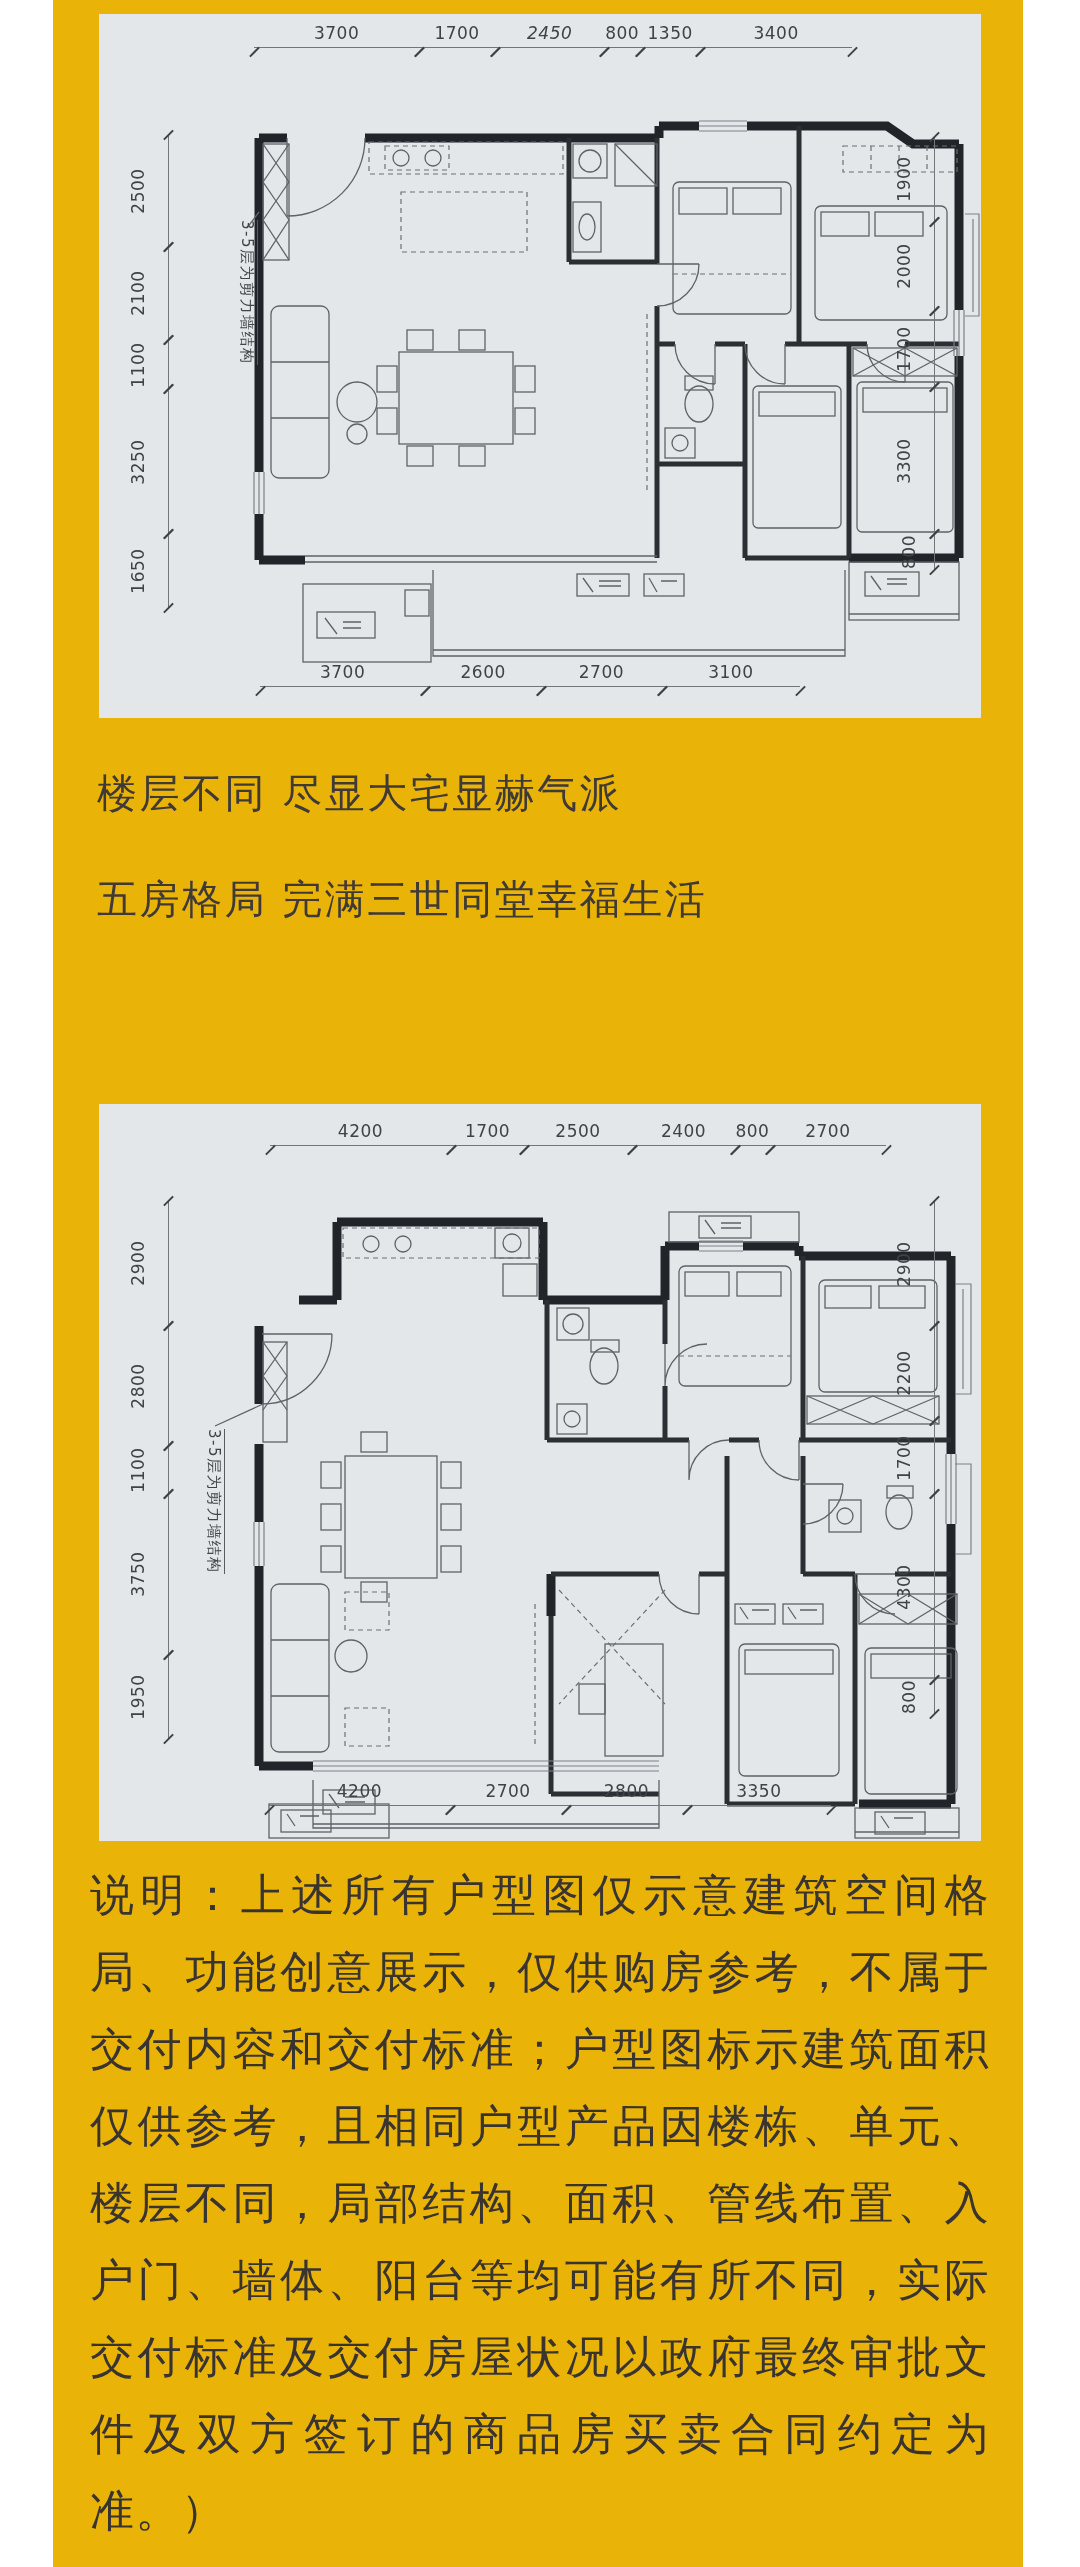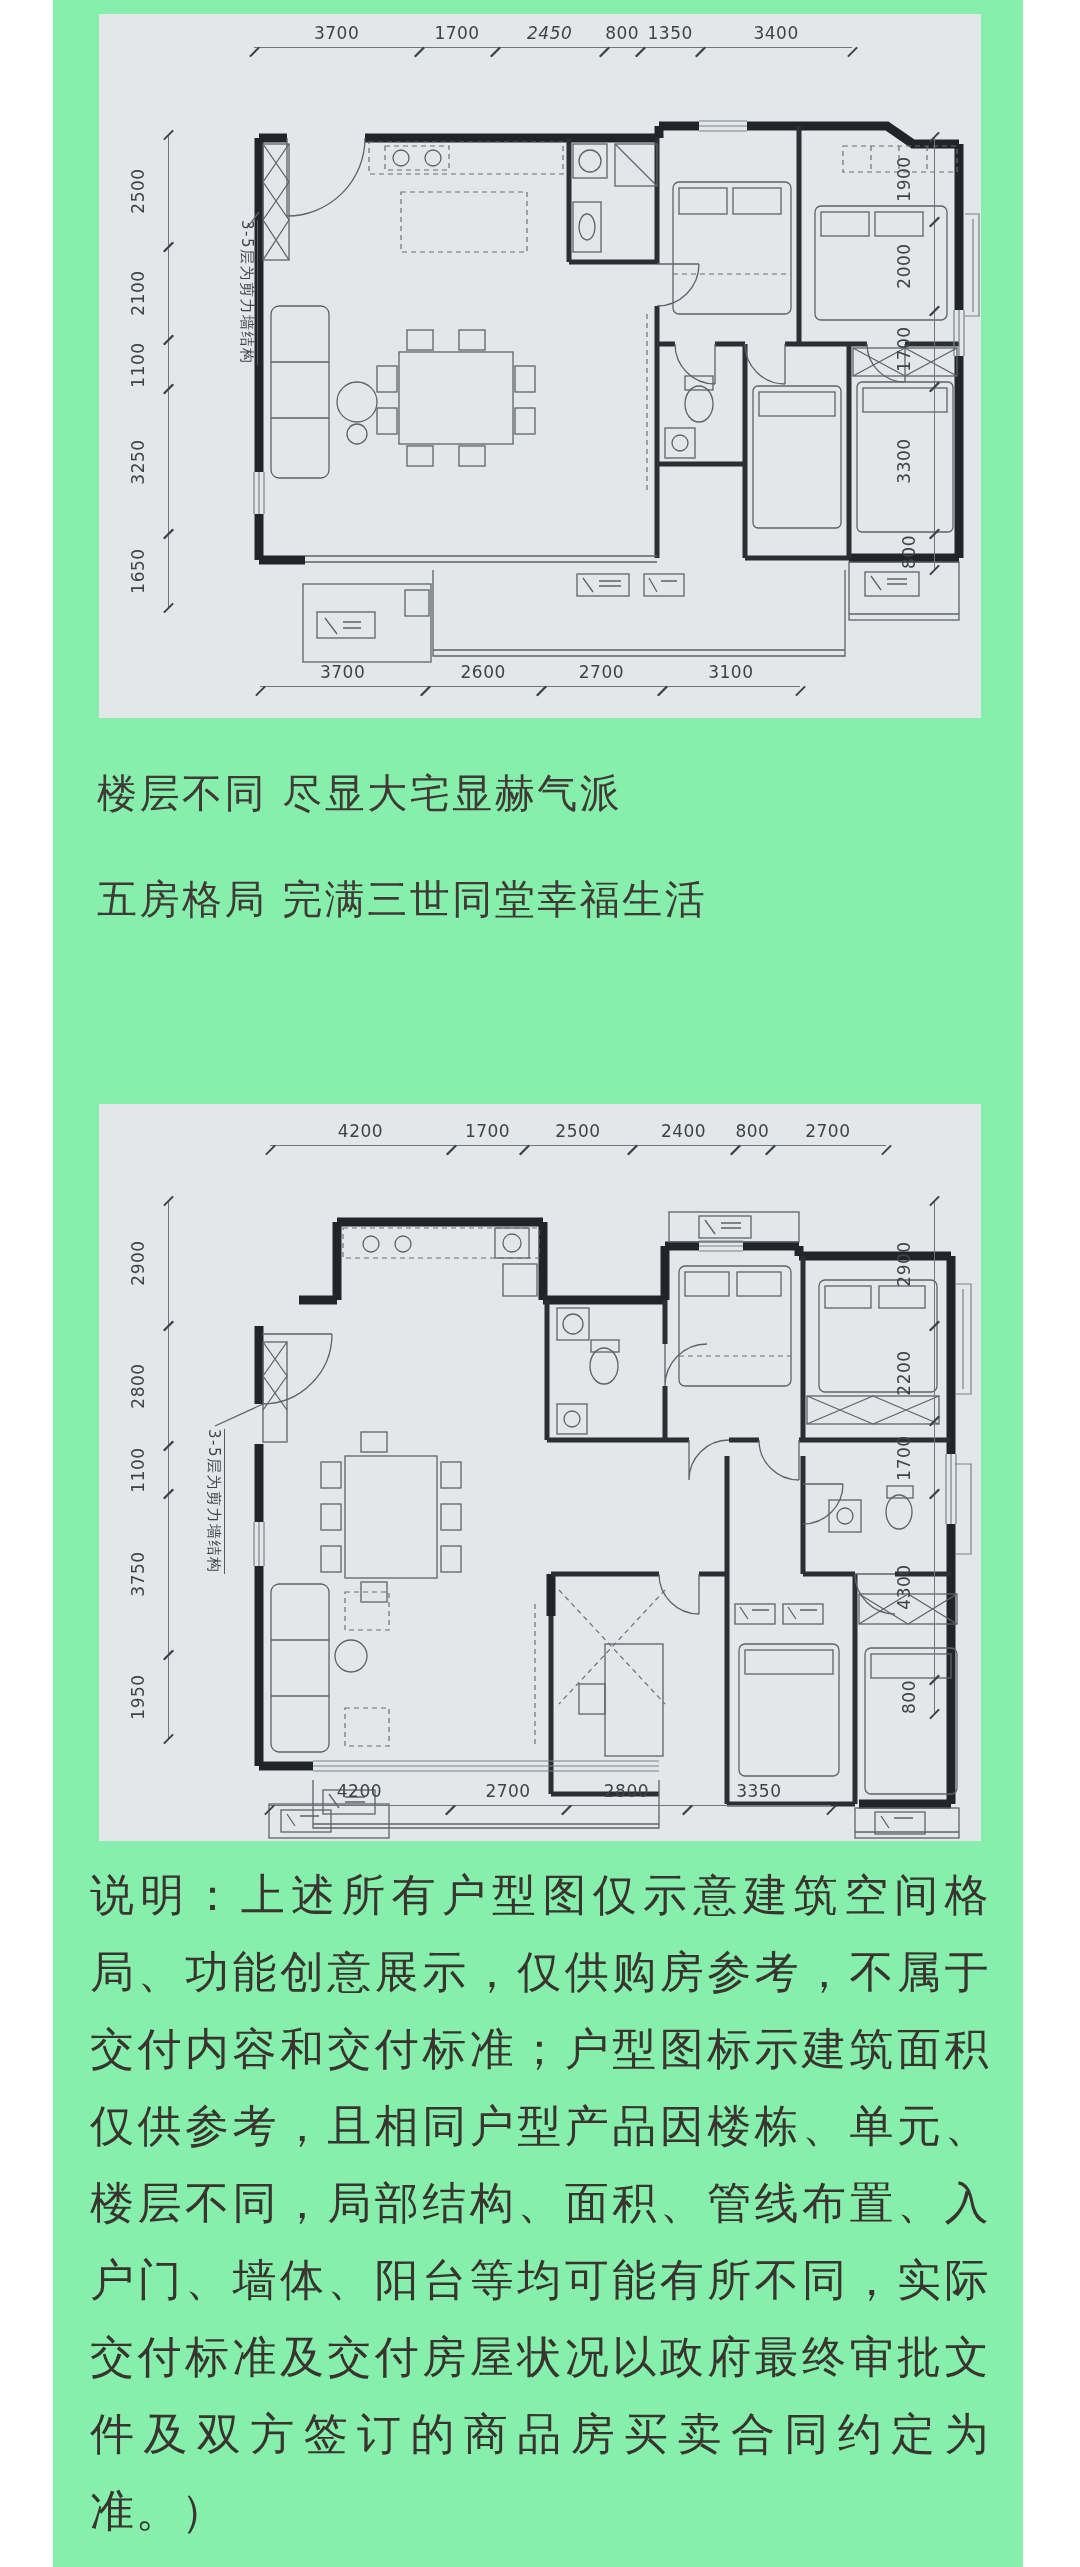--- a/index.html
+++ b/index.html
@@ -1,20 +1,20 @@
 <!DOCTYPE html>
 <html><head>
 <meta charset="utf-8">
 <style>
   html,body{margin:0;padding:0;}
   body{
     width:1080px;height:2567px;position:relative;background:#ffffff;
     font-family:"DejaVu Sans",sans-serif;overflow:hidden;
   }
-  .card{position:absolute;left:53px;top:0;width:970px;height:2567px;background:#86efac;}
+  .card{position:absolute;left:53px;top:0;width:970px;height:2567px;background:#eab308;}
   .plan{position:absolute;left:46px;width:882px;background:#e4e7e9;}
   #plan1{top:14px;height:704px;}
   #plan2{top:1104px;height:737px;}
   svg.drawing{position:absolute;left:0;top:0;width:100%;height:100%;}
 
   
   .dims{position:absolute;display:flex;}
   .dims-h{flex-direction:row;height:26px;}
   .dims-v{flex-direction:column;width:42px;}
   .seg{position:relative;flex-basis:0;min-width:0;min-height:0;}

